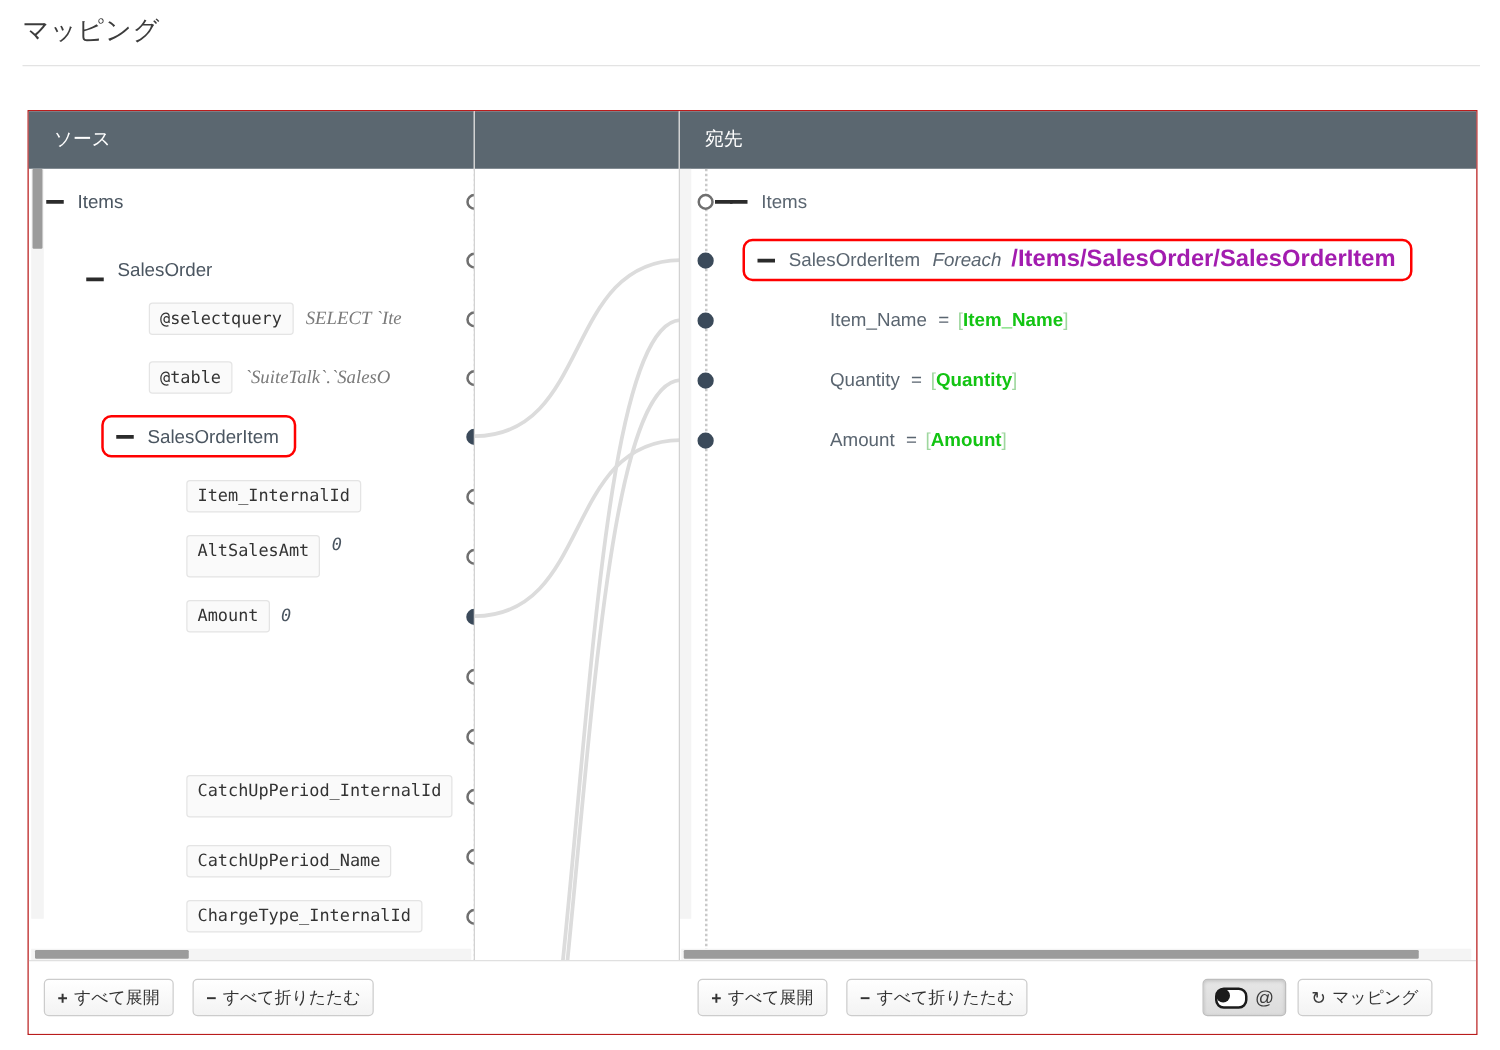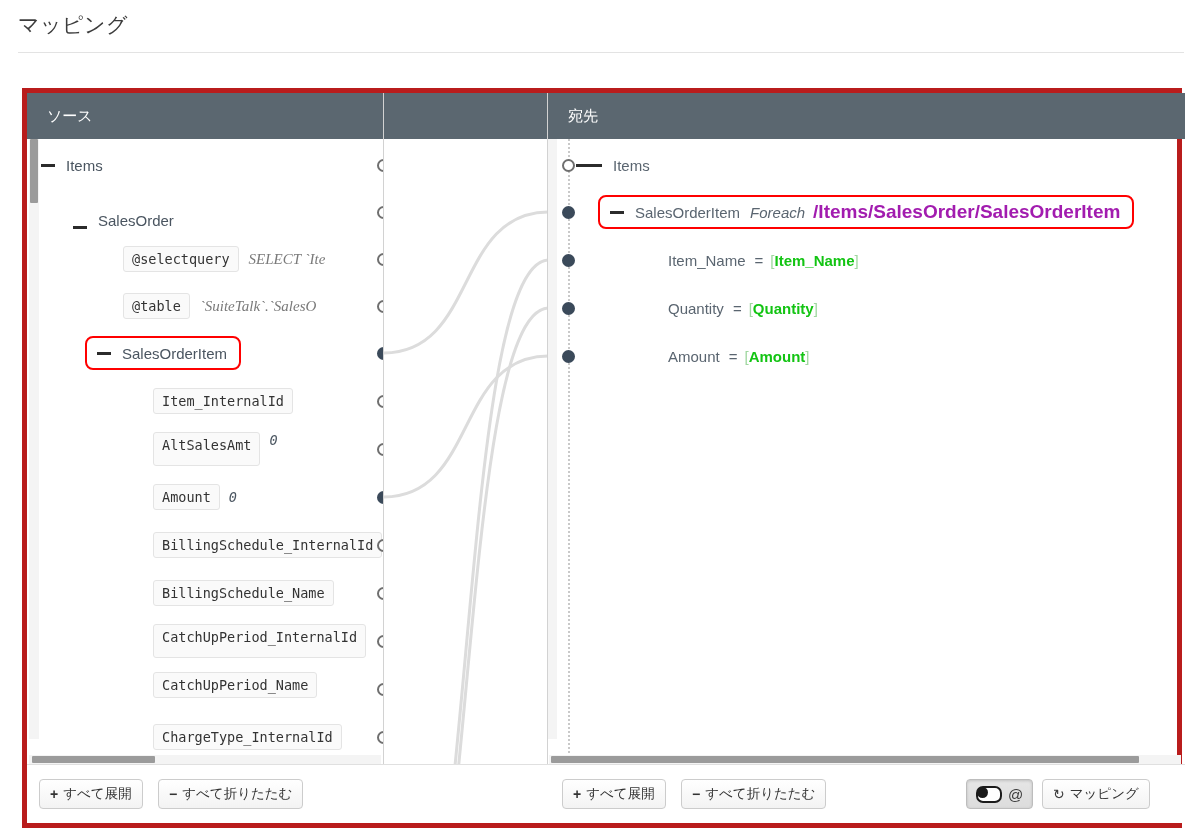--- a/index.html
+++ b/index.html
@@ -40,21 +40,21 @@
     background: #e3e3e3;
   }
 
   
   .mapper {
     position: absolute;
     left: 22px;
     top: 88px;
     width: 1160px;
     height: 740px;
-    border: 5px solid #b91c1c;
+    border: 1px solid #b91c1c;
     box-sizing: border-box;
     background: #fff;
   }
 
   
   .hdr {
     position: absolute;
     left: 0;
     top: 0;
     height: 46px;
@@ -361,37 +361,27 @@
               <span class="chip">AltSalesAmt</span>
               <span class="chip-val num">0</span>
             </div>
           </div>
           <div class="row" style="top: 341px; left: 126px;">
             <div style="display: flex; align-items: center; height: 34px;">
               <span class="chip">Amount</span>
               <span class="chip-val num">0</span>
             </div>
           </div>
-          <div class="row" style="top: 389px; left: 126px;">
-            <div style="display: flex; align-items: center; height: 34px;">
-              <span class="chip">BillingSchedule_InternalId</span>
-            </div>
-          </div>
-          <div class="row" style="top: 437px; left: 126px;">
-            <div style="display: flex; align-items: center; height: 34px;">
-              <span class="chip">BillingSchedule_Name</span>
-            </div>
-          </div>
           <div class="row" style="top: 485px; left: 126px;">
             <div style="display: flex; height: 34px;">
               <span class="chip">CatchUpPeriod_InternalId</span>
             </div>
           </div>
           <div class="row" style="top: 533px; left: 126px;">
-            <div style="display: flex; align-items: flex-start; height: 34px;">
+            <div style="display: flex; align-items: flex-end; height: 34px;">
               <span class="chip">CatchUpPeriod_Name</span>
             </div>
           </div>
           <div class="row" style="top: 581px; left: 126px; justify-content: flex-end;">
             <div style="display: flex; align-items: center; height: 34px;">
               <span class="chip">ChargeType_InternalId</span>
             </div>
           </div>
         </div>
 

